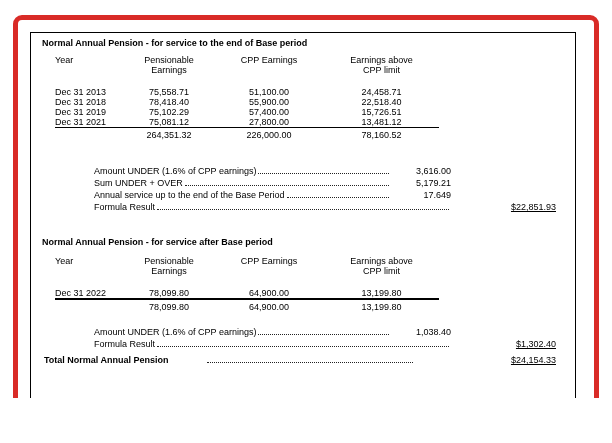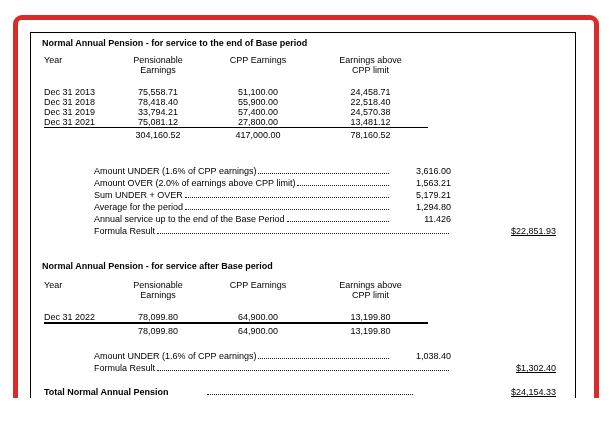--- a/index.html
+++ b/index.html
@@ -14,42 +14,42 @@
     box-sizing:border-box;border:5px solid #d92b27;border-radius:9px;
   }
   .doc{
     position:absolute;left:30px;top:32px;width:546px;height:375px;
     box-sizing:border-box;border:1.5px solid #000;background:#fff;
     padding-top:5px;
   }
   .sec-title{font-weight:bold;line-height:11px;margin-left:11px;white-space:nowrap;}
   .title2{margin-top:25px;}
 
-  .pgrid{display:grid;grid-template-columns:69px 90px 110px 115px;margin-left:13px;width:384px;}
+  .pgrid{display:grid;grid-template-columns:69px 90px 110px 115px;margin-left:24px;width:384px;}
   .thead{margin-top:6px;}
   .thead2{margin-top:8px;}
   .tbody{margin-top:12px;}
   .tr{display:contents;}
   .th,.td{line-height:10px;}
   .th{white-space:pre-line;vertical-align:top;}
   .c-year{text-align:left;}
   .c-num{text-align:center;}
   .totals1 .td{border-top:1.5px solid #000;padding-top:2px;}
   .totals2 .td{border-top:2px solid #000;padding-top:2px;}
 
   .calc{margin-left:38px;width:487px;}
   .calc1{margin-top:24px;}
   .calc2{margin-top:13px;}
   .calc-row{display:flex;align-items:flex-end;height:12px;margin-left:25px;}
   .calc-label{white-space:nowrap;}
   .leader{flex:1 1 auto;border-bottom:1px dotted #222;margin:0 2px 2px 2px;min-width:8px;}
   .amount{width:60px;text-align:right;white-space:nowrap;}
   .result{width:105px;text-align:right;white-space:nowrap;text-decoration:underline;}
 
-  .grand{margin-left:13px;width:512px;margin-top:12px;gap:36px;}
+  .grand{margin-left:13px;width:512px;margin-top:4px;gap:36px;}
   .grand .calc-label{font-weight:bold;}
 </style>
 </head>
 <body>
 
 <div class="canvas">
   <div class="red-frame"></div>
   <div class="doc">
 
     <div class="sec-title">Normal Annual Pension - for service to the end of Base period</div>
@@ -71,67 +71,55 @@
         <div class="td c-num">24,458.71</div>
       </div>
       <div class="tr">
         <div class="td c-year">Dec 31 2018</div>
         <div class="td c-num">78,418.40</div>
         <div class="td c-num">55,900.00</div>
         <div class="td c-num">22,518.40</div>
       </div>
       <div class="tr">
         <div class="td c-year">Dec 31 2019</div>
-        <div class="td c-num">33,794.21</div>
+        <div class="td c-num">75,102.29</div>
         <div class="td c-num">57,400.00</div>
-        <div class="td c-num">24,570.38</div>
+        <div class="td c-num">15,726.51</div>
       </div>
       <div class="tr">
         <div class="td c-year">Dec 31 2021</div>
         <div class="td c-num">75,081.12</div>
         <div class="td c-num">27,800.00</div>
         <div class="td c-num">13,481.12</div>
       </div>
       <div class="tr totals1">
         <div class="td c-year"></div>
-        <div class="td c-num">304,160.52</div>
-        <div class="td c-num">417,000.00</div>
+        <div class="td c-num">264,351.32</div>
+        <div class="td c-num">226,000.00</div>
         <div class="td c-num">78,160.52</div>
       </div>
     </div>
 
     <div class="calc calc1">
       <div class="calc-row">
         <span class="calc-label">Amount UNDER (1.6% of CPP earnings)</span>
         <span class="leader"></span>
         <span class="amount">3,616.00</span>
         <span class="result"></span>
       </div>
       <div class="calc-row">
-        <span class="calc-label">Amount OVER (2.0% of earnings above CPP limit)</span>
-        <span class="leader"></span>
-        <span class="amount">1,563.21</span>
-        <span class="result"></span>
-      </div>
-      <div class="calc-row">
         <span class="calc-label">Sum UNDER + OVER</span>
         <span class="leader"></span>
         <span class="amount">5,179.21</span>
         <span class="result"></span>
       </div>
       <div class="calc-row">
-        <span class="calc-label">Average for the period</span>
-        <span class="leader"></span>
-        <span class="amount">1,294.80</span>
-        <span class="result"></span>
-      </div>
-      <div class="calc-row">
         <span class="calc-label">Annual service up to the end of the Base Period</span>
         <span class="leader"></span>
-        <span class="amount">11.426</span>
+        <span class="amount">17.649</span>
         <span class="result"></span>
       </div>
       <div class="calc-row">
         <span class="calc-label">Formula Result</span>
         <span class="leader"></span>
         <span class="result">$22,851.93</span>
       </div>
     </div>
 
     <div class="sec-title title2">Normal Annual Pension - for service after Base period</div>

